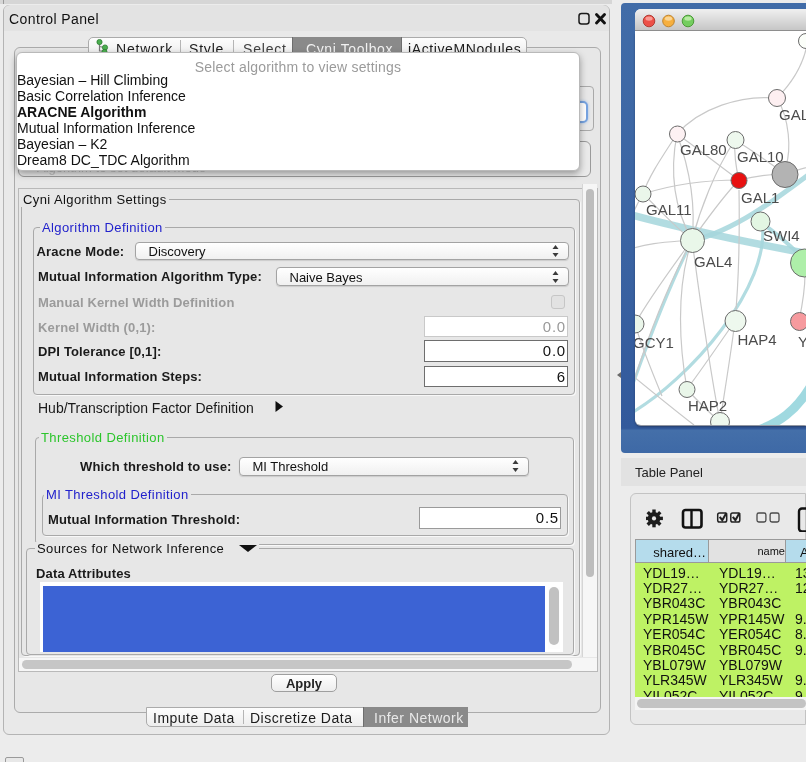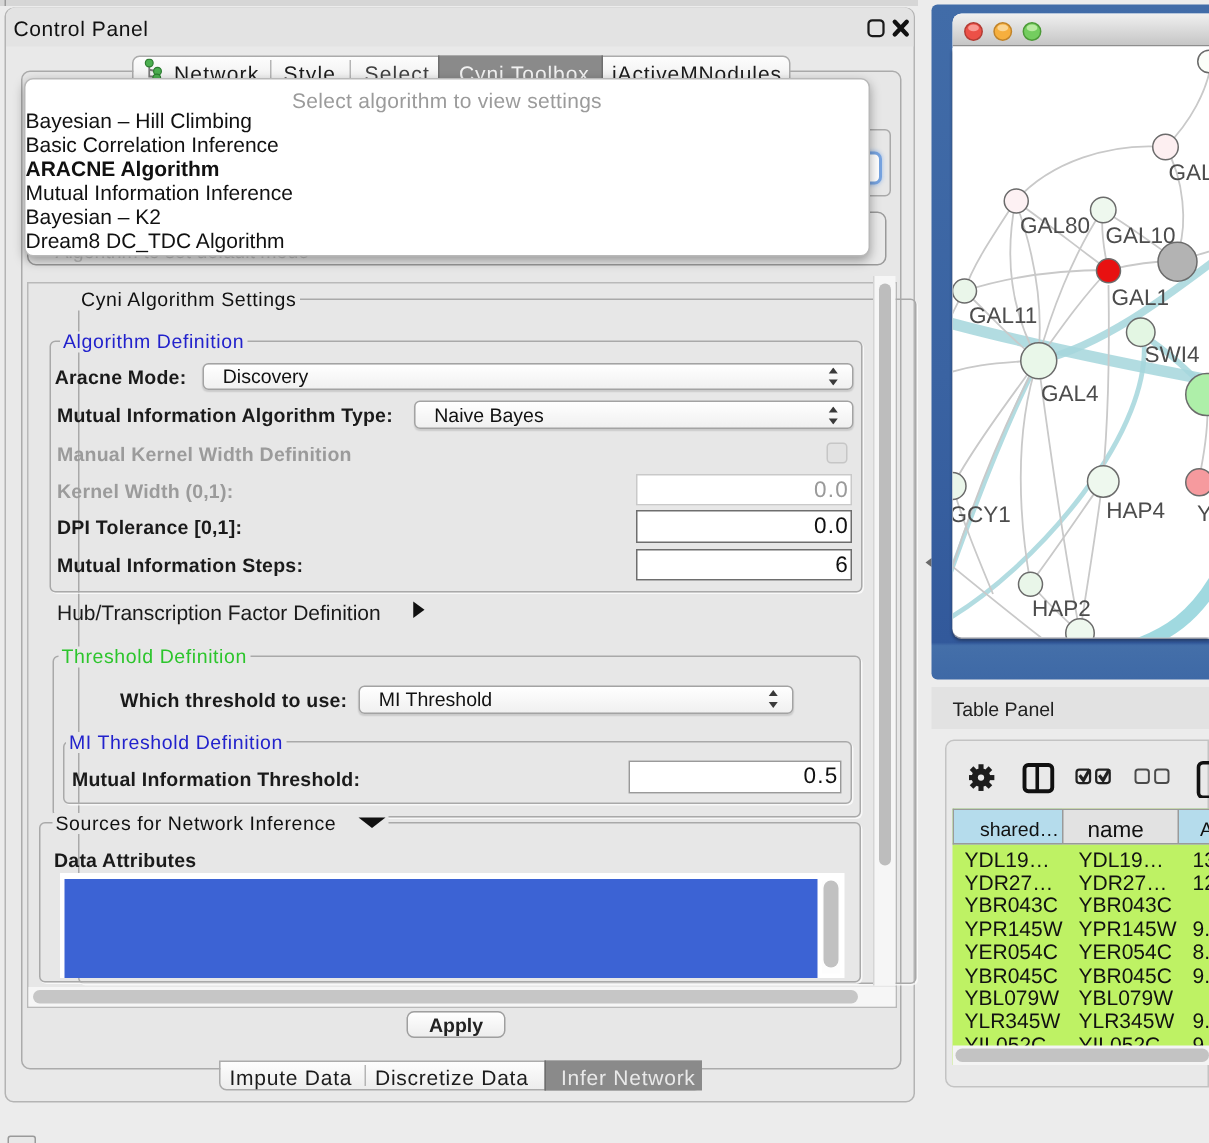--- a/index.html
+++ b/index.html
@@ -50,21 +50,21 @@
   <div class="abs" style="left:306px;top:41px;font-size:14px;letter-spacing:0.6px;color:#f2f2f2;">Cyni Toolbox</div>
   <div class="abs" style="left:408px;top:41px;font-size:14px;letter-spacing:0.6px;color:#1c1c1c;">jActiveMNodules</div>
 
   <div class="abs" style="left:520px;top:86px;width:74px;height:45px;border:1px solid #a9a9a9;border-radius:4px;"></div>
   <div class="abs" style="left:530px;top:101px;width:58px;height:22px;background:#fff;border:2px solid #76a3e0;border-radius:5px;box-shadow:0 0 3px #9cbdea;"></div>
   <div class="abs" style="left:18px;top:141px;width:573px;height:36px;background:#eaeaea;border:1px solid #9a9a9a;border-radius:6px;"></div>
   <div class="abs" style="left:37px;top:160px;font-size:13px;color:#c0c0c0;">Algorithm to set default mode</div>
 
   <div class="abs" style="left:18px;top:187.5px;width:580px;height:484.5px;background:#e7e7e7;border:1px solid #b9b9b9;"></div>
 
-  <div class="grp" style="left:21px;top:199px;width:559px;height:457px;margin-left:31px;">
+  <div class="grp" style="left:21px;top:199px;width:559px;height:457px;">
     <span class="grplabel" style="left:-1px;color:#111;">Cyni Algorithm Settings</span>
   </div>
 
   <div class="grp" style="left:33px;top:227px;width:542px;height:168px;">
     <span class="grplabel" style="left:6px;color:#2222cc;">Algorithm Definition</span>
   </div>
 
   <div class="lbl" style="left:36.5px;top:244px;">Aracne Mode:</div>
   <div class="combo" style="left:134.5px;top:241.5px;width:434.5px;height:18.5px;">
     <span class="ctext">Discovery</span>
@@ -285,21 +285,21 @@
     <path d="M153 22.5 v-17 a3 3 0 0 1 3 -3 h6 l6 5 v15 a3 3 0 0 1 -3 3 h-9 a3 3 0 0 1 -3 -3 z" fill="none" stroke="#111" stroke-width="2.4"></path>
     <path d="M161 2.5 v5 h6" fill="none" stroke="#111" stroke-width="1.8"></path>
   </svg>
 
   <div class="abs" style="left:635px;top:539px;width:171px;height:171px;background:#bef264;overflow:hidden;">
 
     <div class="abs" style="left:0;top:0;width:72.5px;height:23.5px;background:#b5dcec;border:1px solid #9a9a9a;border-right:none;"></div>
     <div class="abs" style="left:72.5px;top:0;width:78px;height:23.5px;background:#e2e2e2;border:1px solid #9a9a9a;"></div>
     <div class="abs" style="left:150.5px;top:0;width:21px;height:23.5px;background:#b5dcec;border:1px solid #9a9a9a;border-left:none;"></div>
     <div class="abs" style="left:0;top:6px;width:71px;text-align:right;font-size:13px;color:#111;">shared…</div>
-    <div class="abs" style="left:90px;top:6px;width:60px;text-align:left;font-size:15px;color:#111;">name</div>
+    <div class="abs" style="left:90px;top:6px;width:60px;text-align:right;font-size:11px;color:#111;">name</div>
     <div class="abs" style="left:165px;top:6px;font-size:13px;color:#111;">A</div>
 
     <div class="abs" style="left:8px;top:26.5px;font-size:14px;line-height:15.4px;color:#111;">YDL19…<br>YDR27…<br>YBR043C<br>YPR145W<br>YER054C<br>YBR045C<br>YBL079W<br>YLR345W<br>YIL052C</div>
     <div class="abs" style="left:84px;top:26.5px;font-size:14px;line-height:15.4px;color:#111;">YDL19…<br>YDR27…<br>YBR043C<br>YPR145W<br>YER054C<br>YBR045C<br>YBL079W<br>YLR345W<br>YIL052C</div>
     <div class="abs" style="left:160px;top:26.5px;font-size:14px;line-height:15.4px;color:#111;">13<br>12<br>&nbsp;<br>9.<br>8.<br>9.<br>&nbsp;<br>9.<br>9</div>
 
     <div class="abs" style="left:0;top:158px;width:171px;height:13px;background:#f4f4f4;"></div>
     <div class="abs" style="left:2px;top:160px;width:169px;height:9px;background:#c3c3c3;border-radius:4.5px;"></div>
   </div>
 

